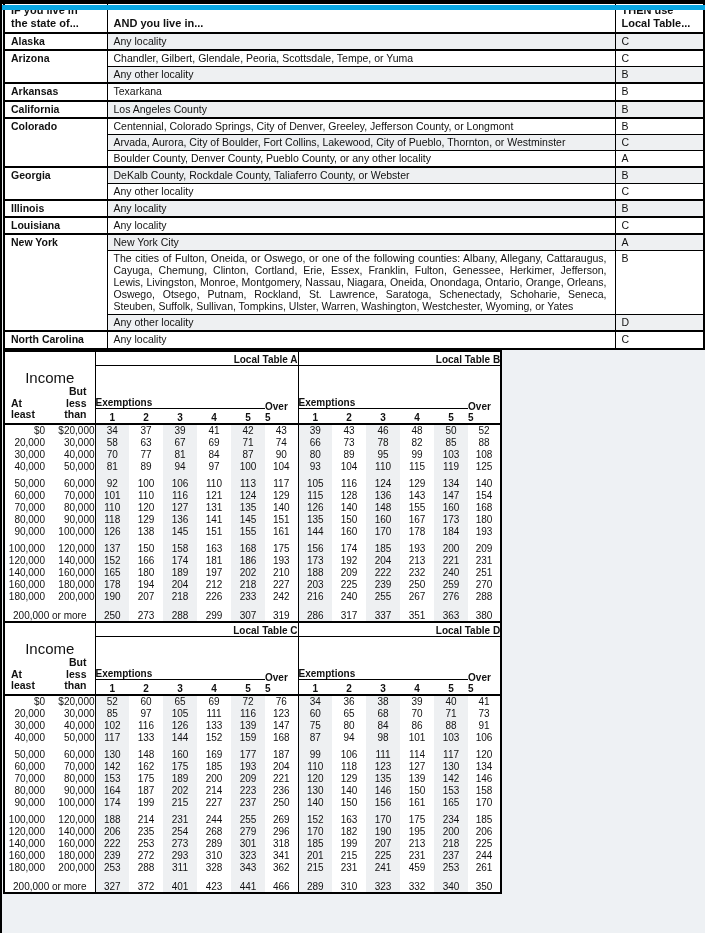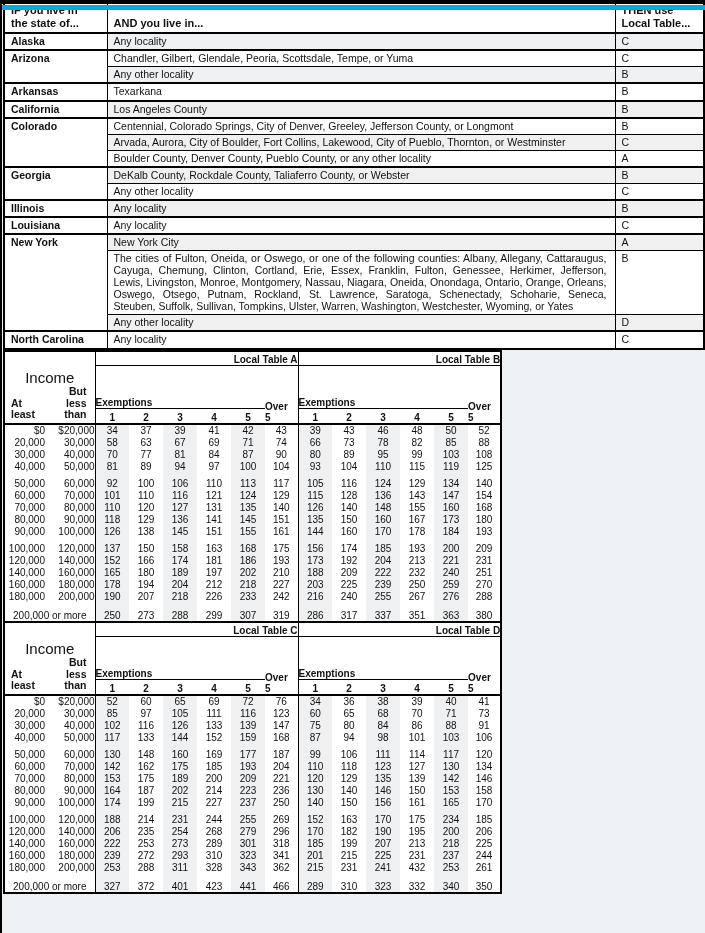--- a/index.html
+++ b/index.html
@@ -817,21 +817,21 @@
           <td class="ti2">200,000</td>
           <td class="tv hz sepL">253</td>
           <td class="tv">288</td>
           <td class="tv hz">311</td>
           <td class="tv">328</td>
           <td class="tv hz">343</td>
           <td class="tv">362</td>
           <td class="tv hz sepL">215</td>
           <td class="tv">231</td>
           <td class="tv hz">241</td>
-          <td class="tv">432</td>
+          <td class="tv">459</td>
           <td class="tv hz">253</td>
           <td class="tv">261</td>
         </tr>
         <tr>
           <td class="tgap"></td>
           <td class="tgap"></td>
           <td class="tgap hz sepL"></td>
           <td class="tgap"></td>
           <td class="tgap hz"></td>
           <td class="tgap"></td>

